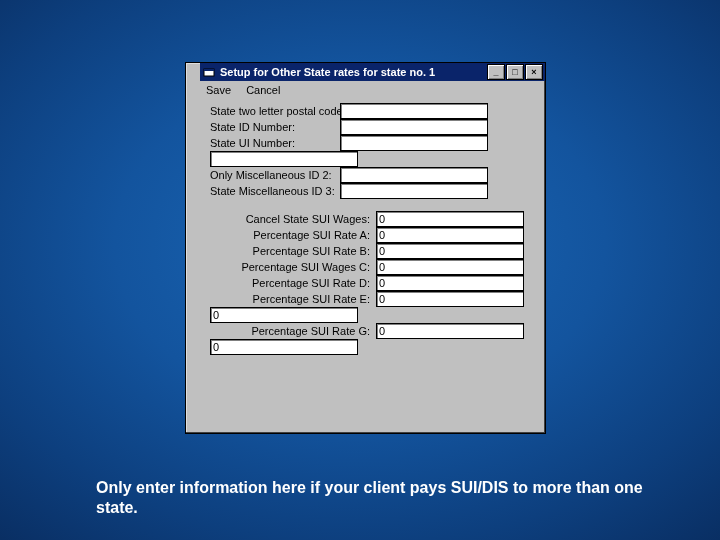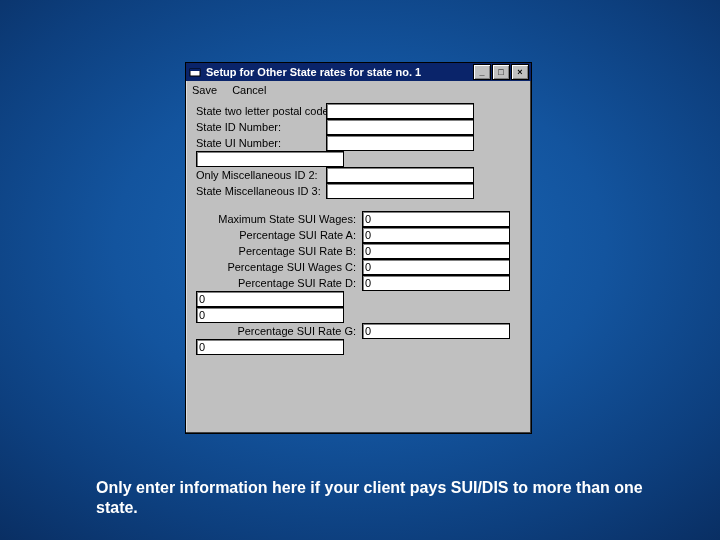--- a/index.html
+++ b/index.html
@@ -12,21 +12,21 @@
     position:absolute;left:80px;right:60px;top:478px;
     color:#fff;font-size:16px;font-weight:bold;line-height:1.25;
     font-family:Verdana,Arial,sans-serif;
     margin-left:16px;
   }
   
   .win{
     position:absolute;left:185px;top:62px;width:345px;height:370px;
     background:#c0c0c0;border:1px solid #000;
     box-shadow:inset -1px -1px #404040, inset 1px 1px #dfdfdf;
-    font-size:11px;color:#000;
+    font-size:11px;color:#000;padding-left:14px;
   }
   .titlebar{
     height:18px;background:linear-gradient(to right,#0a246a,#0a246a);
     color:#fff;display:flex;align-items:center;padding:0 2px;
     font-weight:bold;font-size:11px;
   }
   .sysicon{width:14px;height:14px;margin-right:4px;display:flex;align-items:center;justify-content:center;}
   .sysicon svg{display:block;}
   .title-text{flex:1;white-space:nowrap;overflow:hidden;}
   .winbtns{display:flex;gap:1px;}
@@ -109,40 +109,41 @@
         <div class="row">
           <span class="lbl">State Miscellaneous ID 3:</span>
           <input class="inp" value="" style="">
         </div>
       </div>
 
       <div class="sp"></div>
 
       <div class="grp2">
         <div class="row">
-          <span class="lbl">Maximum State SUI Wages:</span>
+          <span class="lbl">Cancel State SUI Wages:</span>
           <input class="inp" value="0" style="">
         </div>
         <div class="row">
           <span class="lbl">Percentage SUI Rate A:</span>
           <input class="inp" value="0" style="">
         </div>
         <div class="row">
           <span class="lbl">Percentage SUI Rate B:</span>
           <input class="inp" value="0" style="">
         </div>
         <div class="row">
           <span class="lbl">Percentage SUI Wages C:</span>
           <input class="inp" value="0" style="">
         </div>
         <div class="row">
           <span class="lbl">Percentage SUI Rate D:</span>
           <input class="inp" value="0" style="">
         </div>
         <div class="row">
+          <span class="lbl">Percentage SUI Rate E:</span>
           <input class="inp" value="0" style="">
         </div>
         <div class="row">
           <input class="inp" value="0" style="">
         </div>
         <div class="row">
           <span class="lbl">Percentage SUI Rate G:</span>
           <input class="inp" value="0" style="">
         </div>
         <div class="row">

